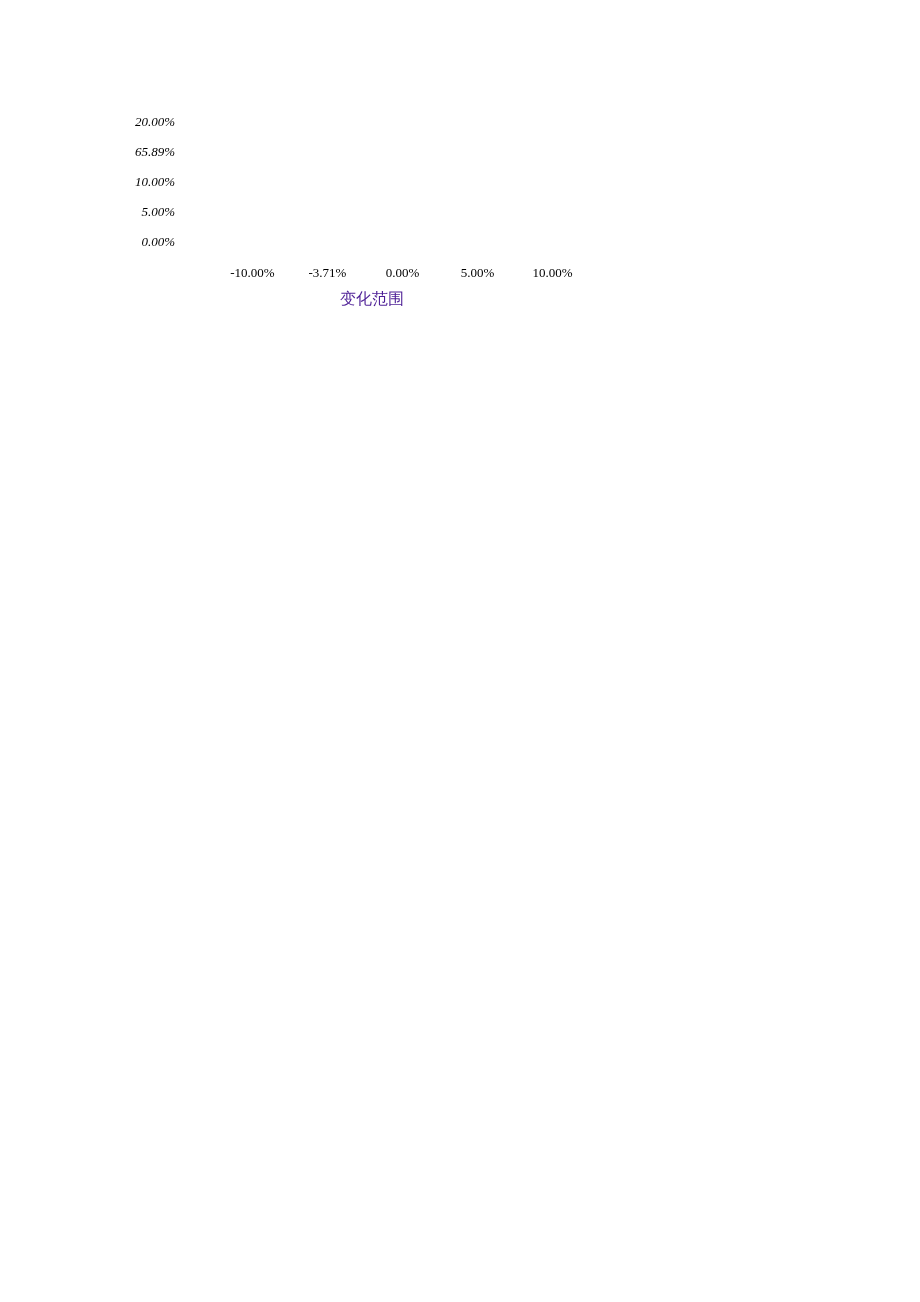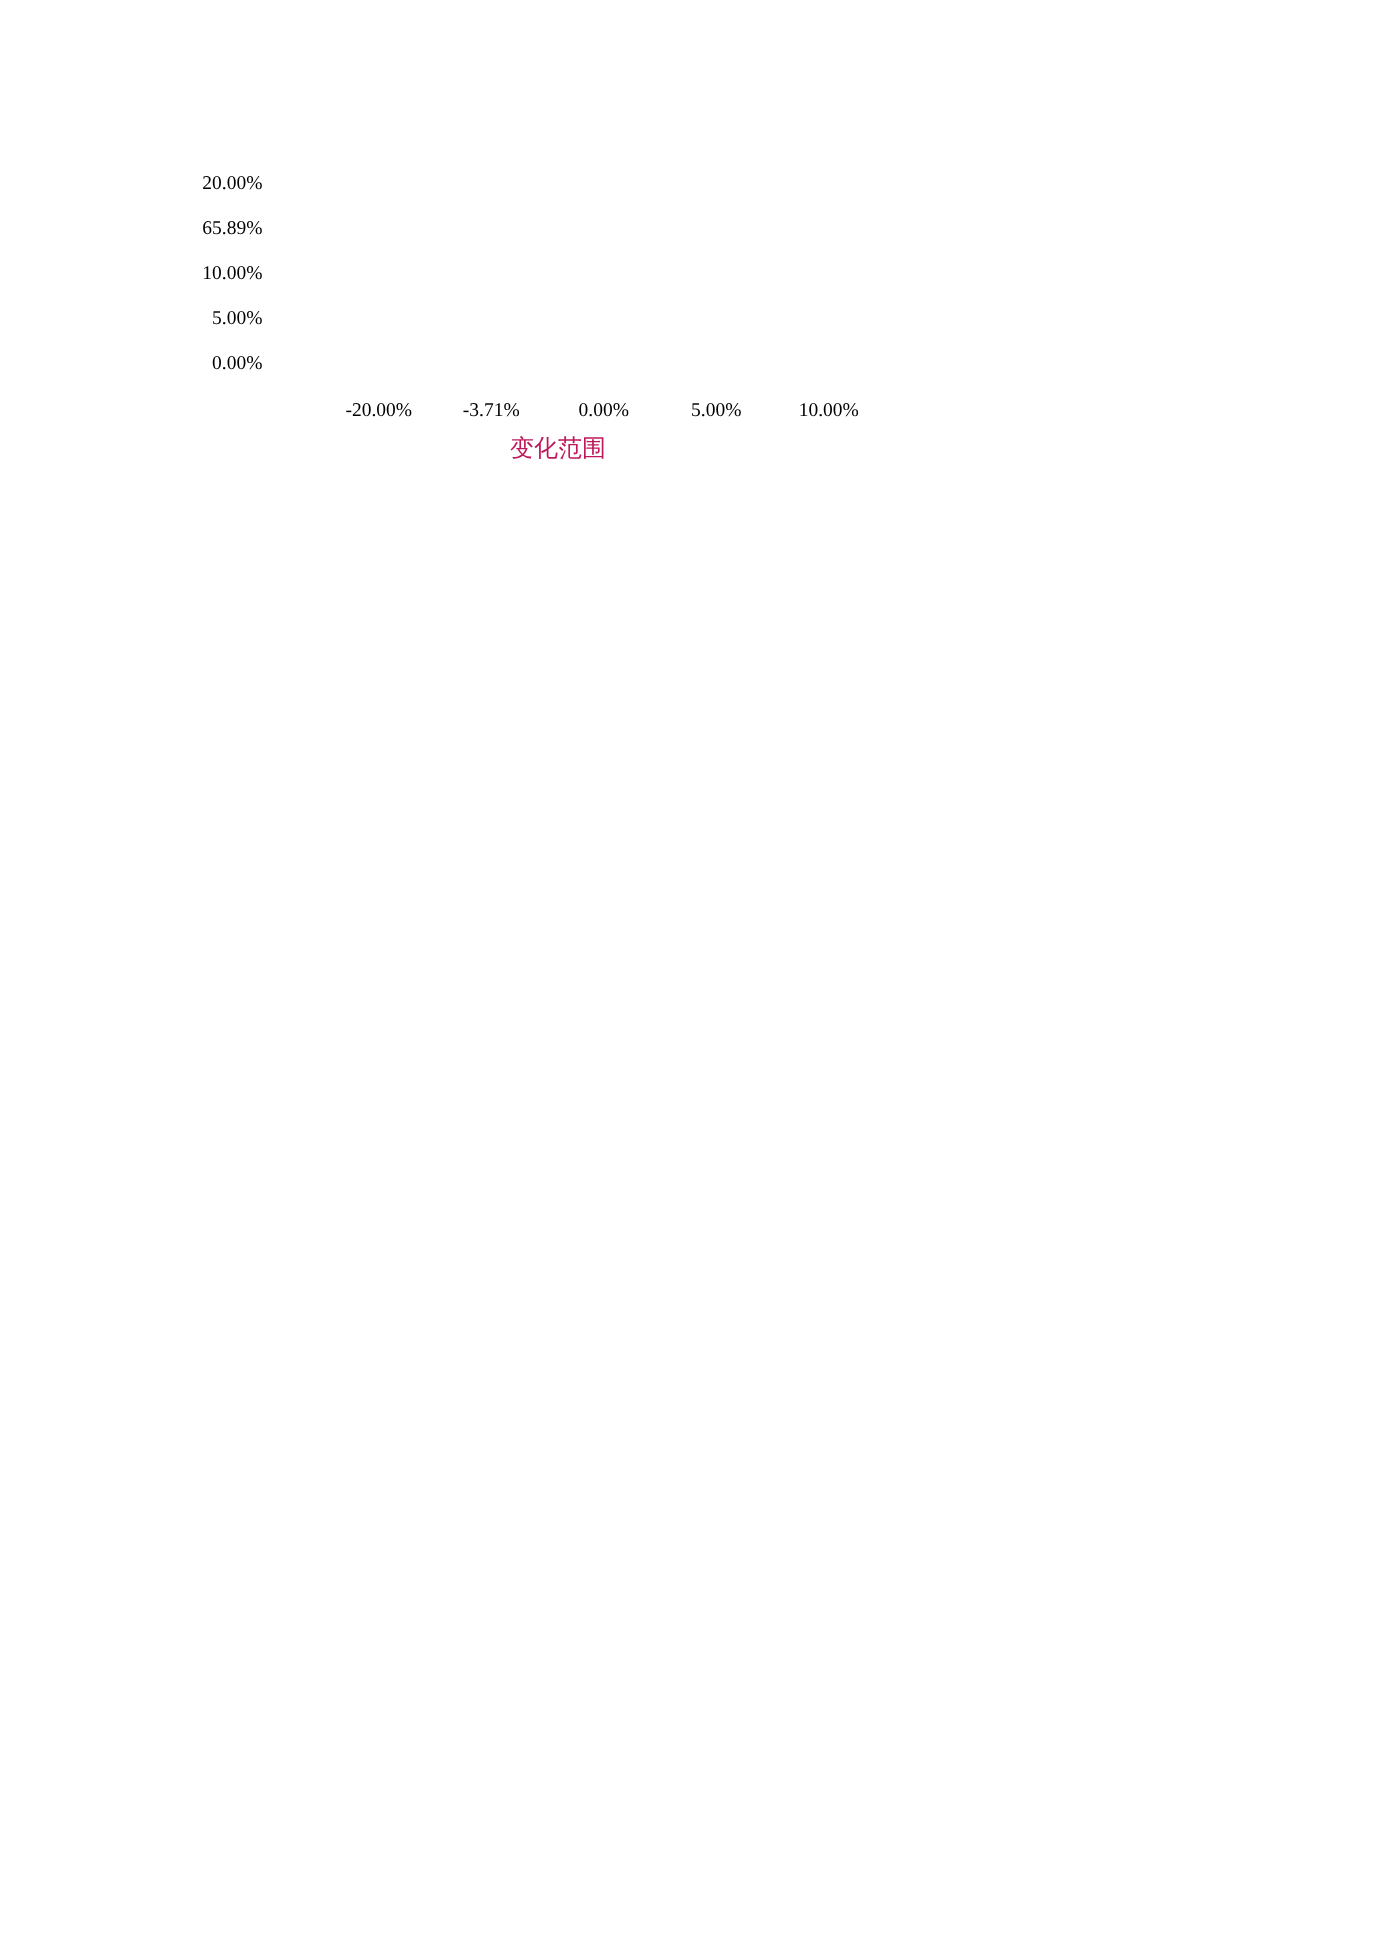--- a/index.html
+++ b/index.html
@@ -25,54 +25,55 @@
       left: 0;
       top: 0;
     }
     .y-tick {
       font-size: 13px;
       color: #000;
       text-align: right;
       width: 55px;
       height: 30px;
       line-height: 14px;
+      font-style: italic;
     }
     .x-axis {
       position: absolute;
       top: 150px;
       left: 95px;
       display: flex;
     }
     .x-tick {
       font-size: 13px;
       color: #000;
       text-align: center;
       width: 75px;
     }
     .x-label {
       position: absolute;
       top: 174px;
       left: 220px;
       font-size: 16px;
-      color: #be185d;
+      color: #4c1d95;
       text-align: center;
     }
   </style>
 </head>
 <body>
 
 <div class="chart-container">
   <div class="y-axis">
     <div class="y-tick">20.00%</div>
     <div class="y-tick">65.89%</div>
     <div class="y-tick">10.00%</div>
     <div class="y-tick">5.00%</div>
     <div class="y-tick">0.00%</div>
   </div>
   <div class="x-axis">
-    <div class="x-tick">-20.00%</div>
+    <div class="x-tick">-10.00%</div>
     <div class="x-tick">-3.71%</div>
     <div class="x-tick">0.00%</div>
     <div class="x-tick">5.00%</div>
     <div class="x-tick">10.00%</div>
   </div>
   <div class="x-label">变化范围</div>
 </div>
 
 </body></html>

